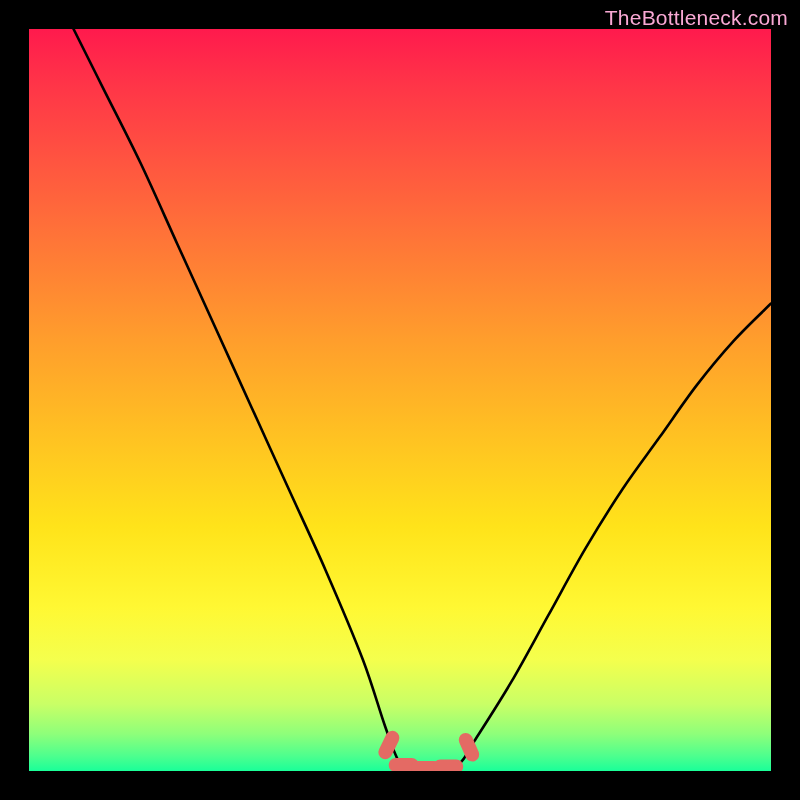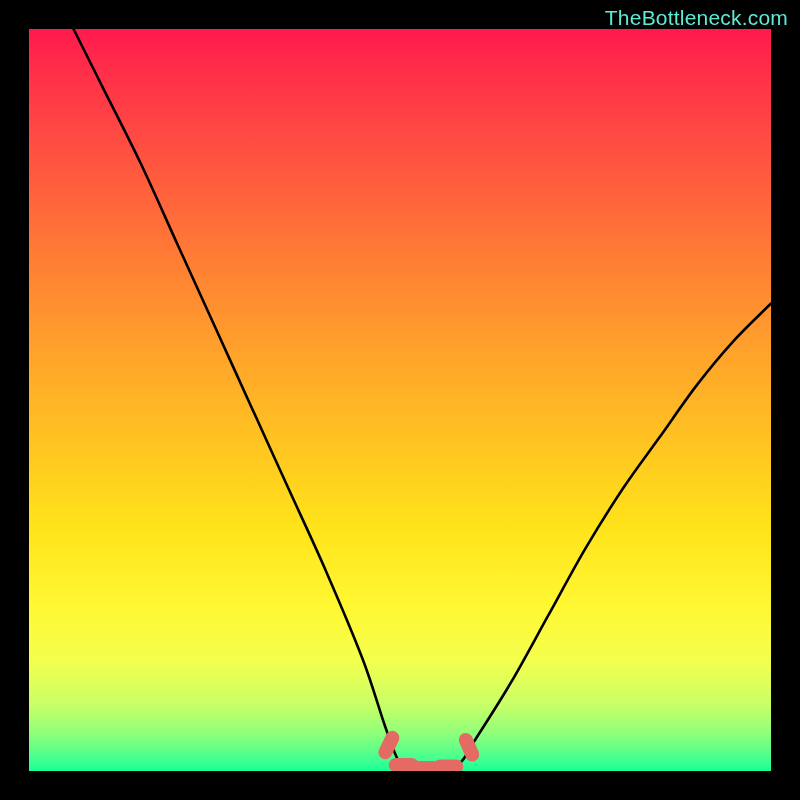--- a/index.html
+++ b/index.html
@@ -36,21 +36,21 @@
       #c9ff66 91%,
       #8eff7a 95%,
       #4dff8e 98%,
       #1aff99 100%
     );
   }
   .watermark {
     position: absolute;
     top: 6px;
     right: 12px;
-    color: #5eead4;
+    color: #f9a8d4;
     font-size: 21px;
     font-weight: 500;
     letter-spacing: 0.2px;
     user-select: none;
   }
   svg.curve {
     position: absolute;
     left: 0;
     top: 0;
     width: 742px;

